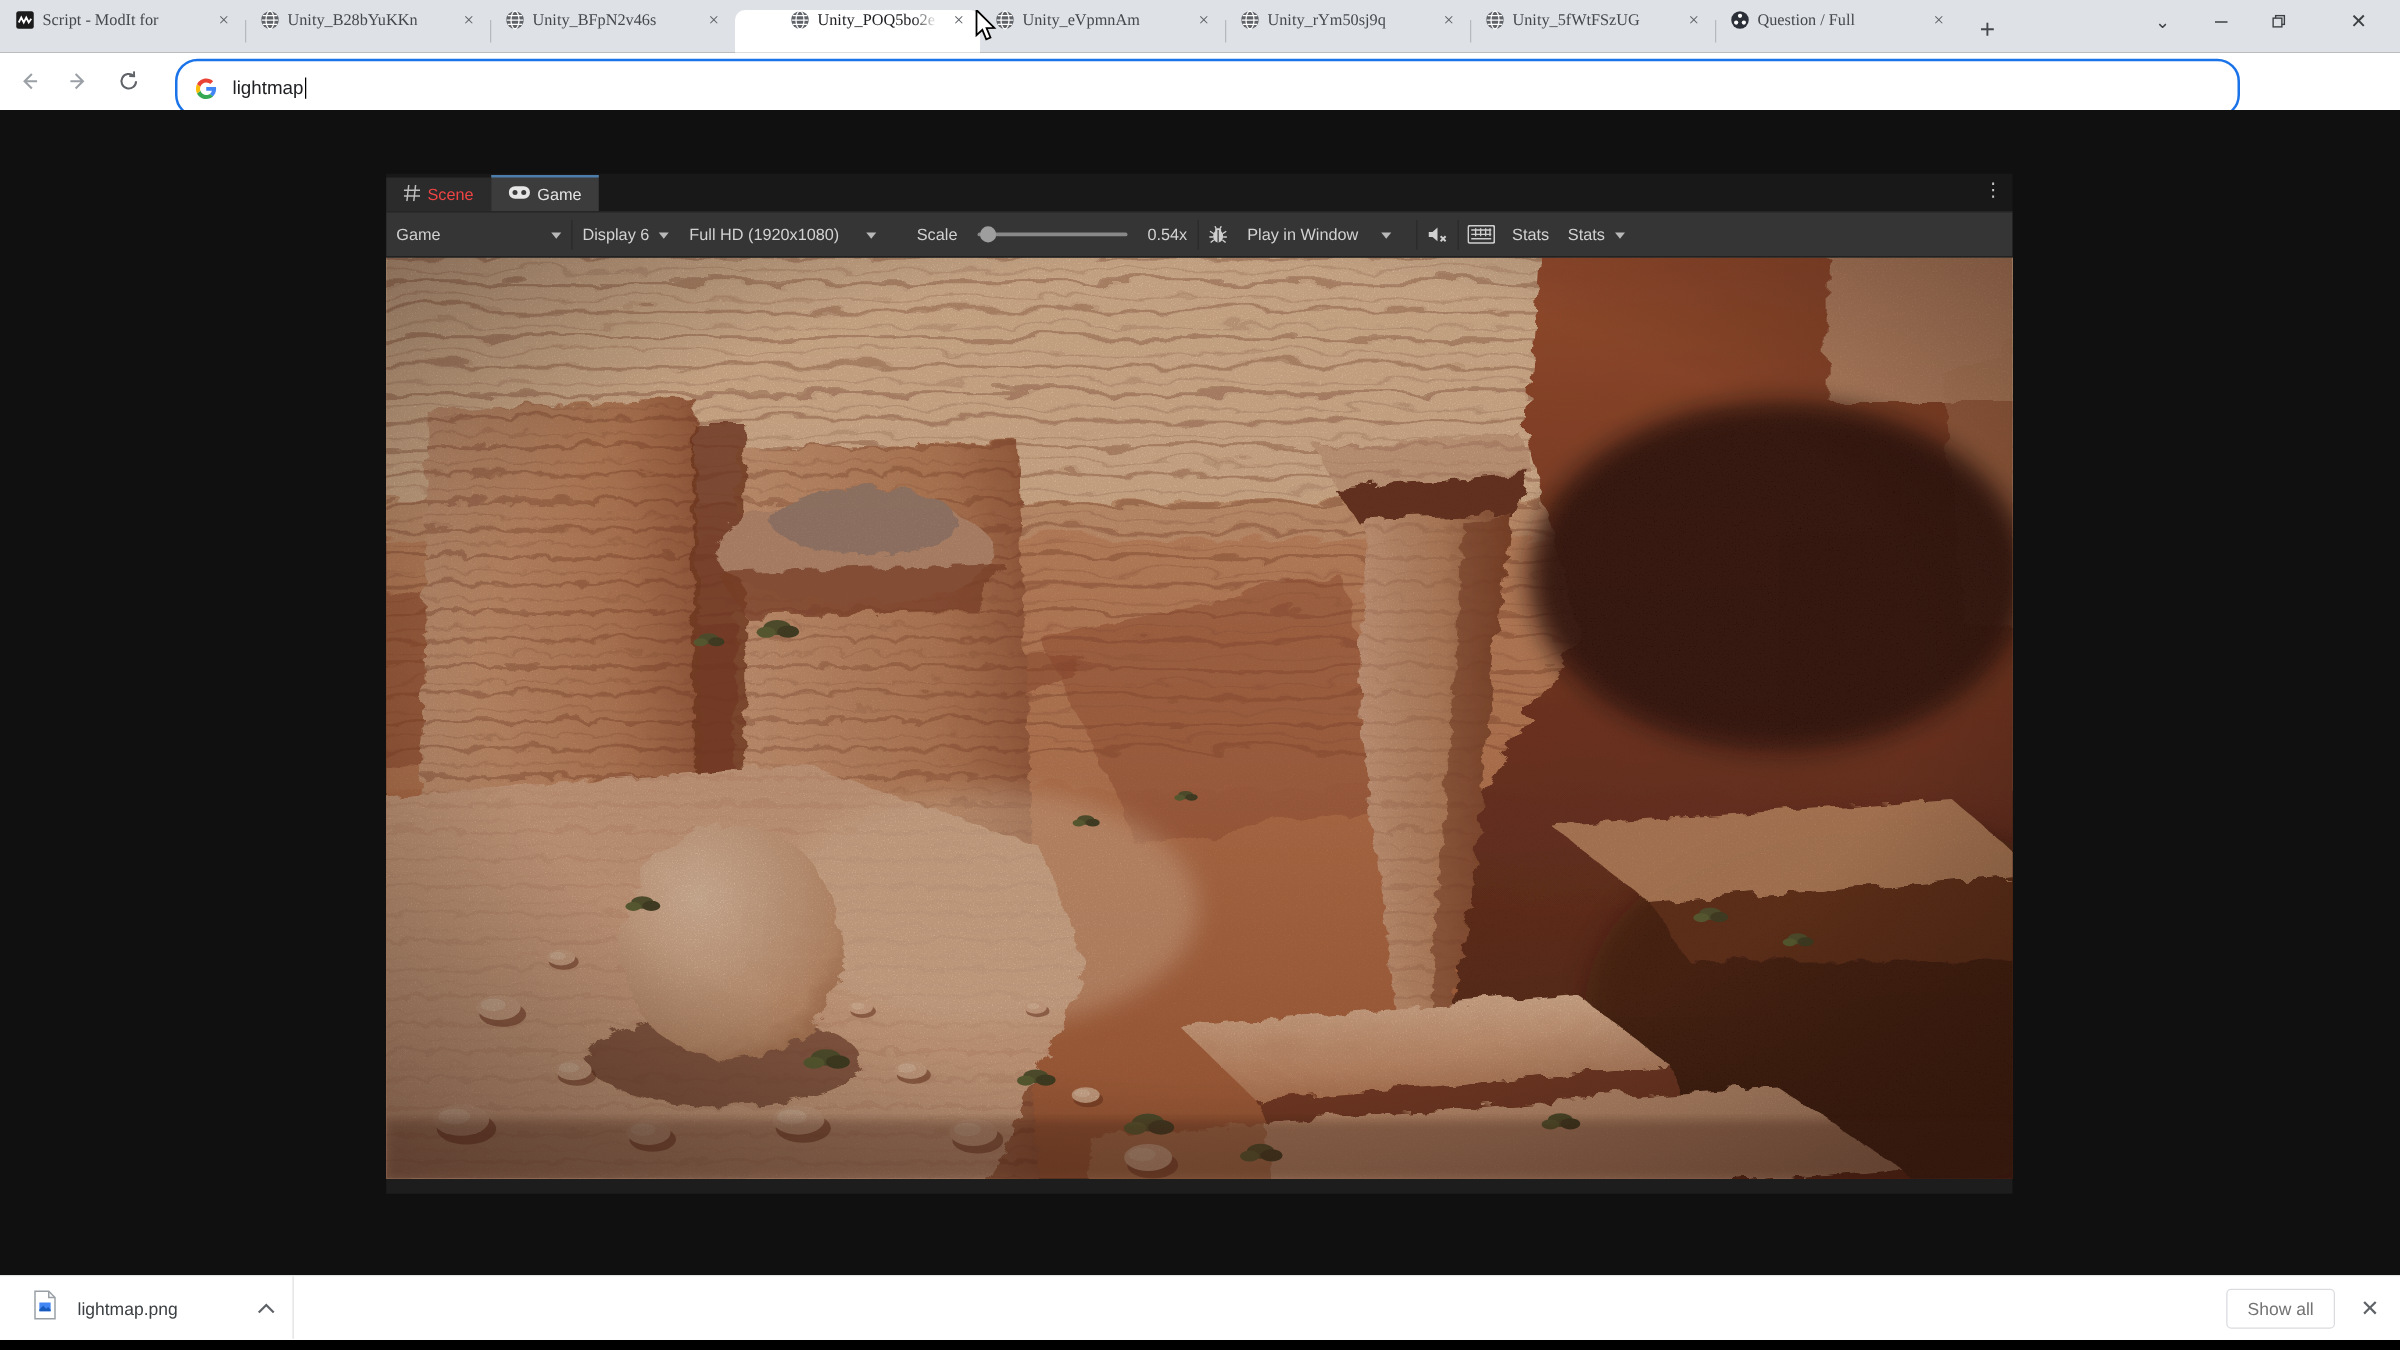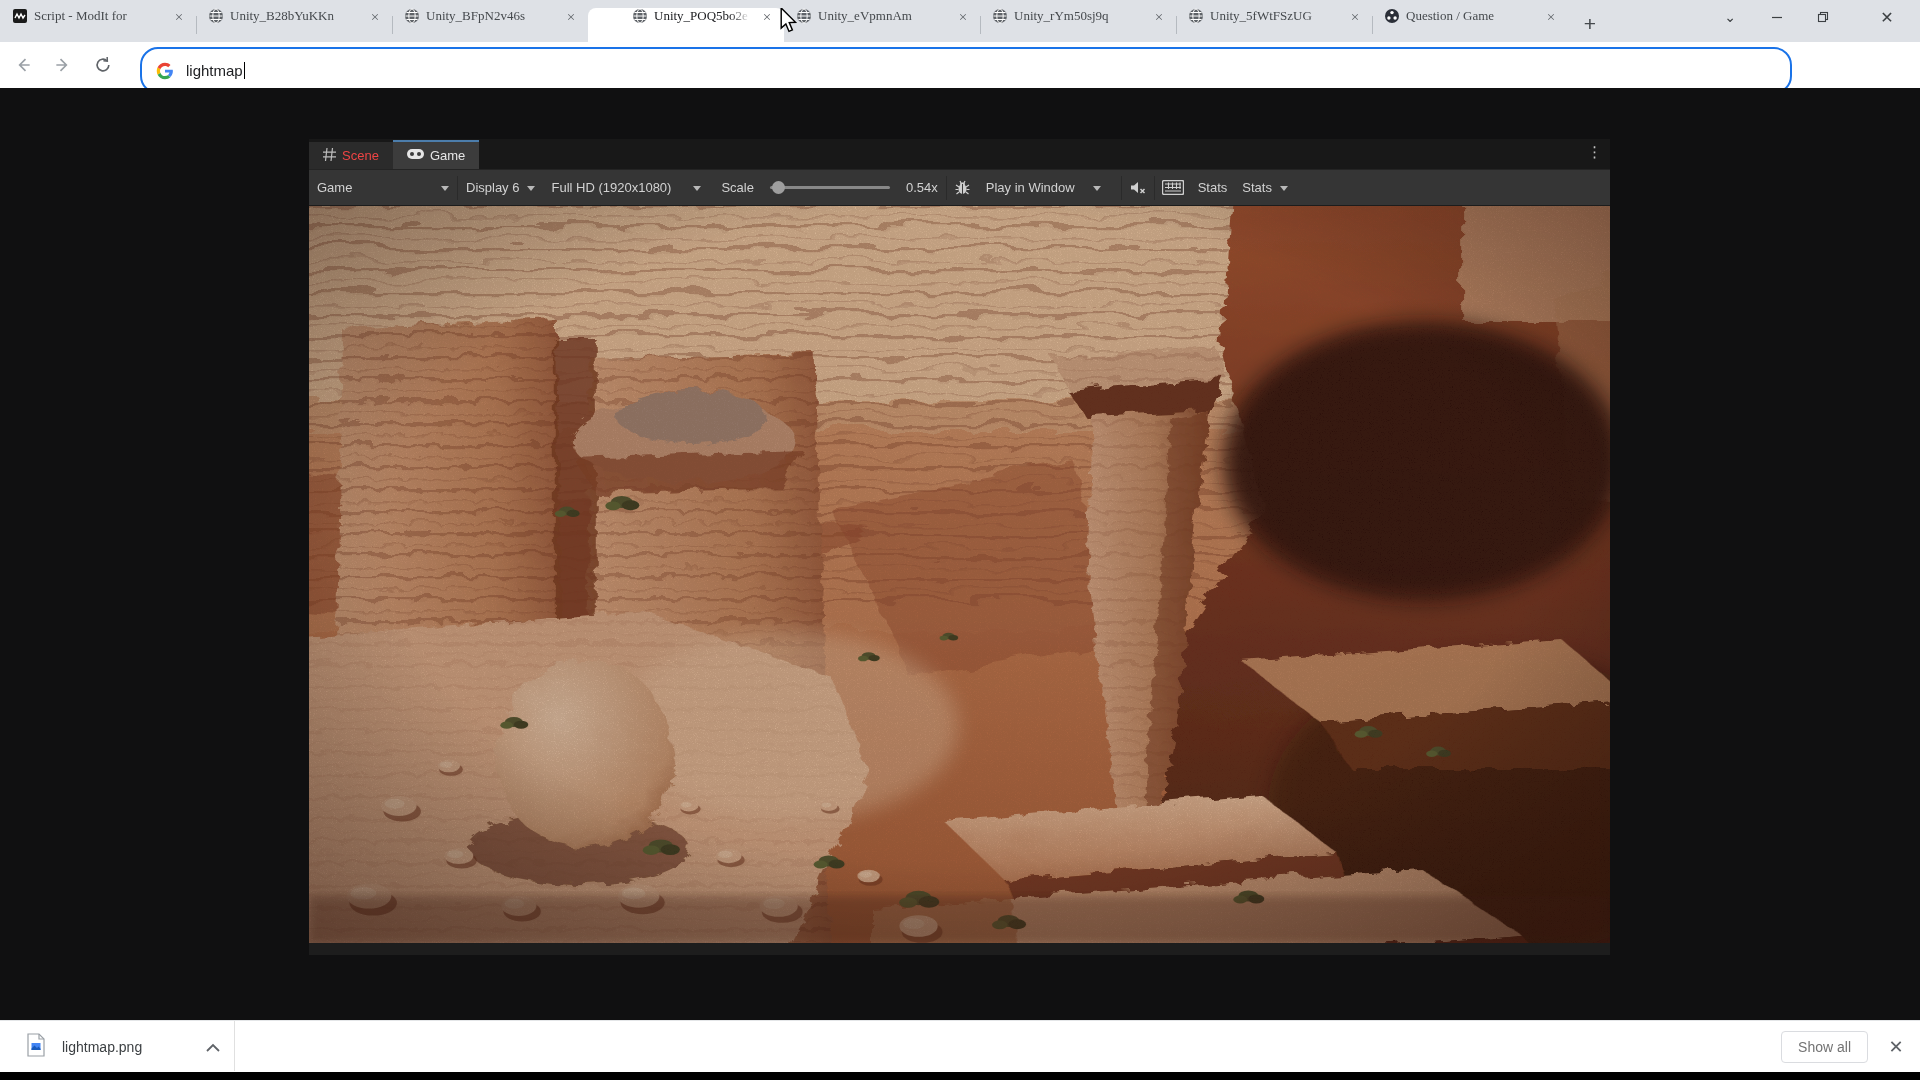--- a/index.html
+++ b/index.html
@@ -169,21 +169,21 @@
 
   <div class="tab sep">
     <span class="favicon">
       <svg viewBox="0 0 16 16">
           <circle cx="8" cy="8" r="7" fill="#2b2f38"></circle>
           <circle cx="8" cy="4.6" r="1.7" fill="#fff"></circle>
           <circle cx="4.9" cy="10" r="1.7" fill="#fff"></circle>
           <circle cx="11.1" cy="10" r="1.7" fill="#fff"></circle>
         </svg>
     </span>
-    <span class="title">Question / Game</span>
+    <span class="title">Question / Full</span>
     <span class="close">×</span>
   </div>
 
   <div class="newtab">+</div>
 
   <div class="winctl ctl-chevron">⌄</div>
   <div class="winctl ctl-min">
     <svg width="12" height="12" viewBox="0 0 12 12">
         <path d="M1 6.5 H11" stroke="#3c4043" stroke-width="1.2"></path>
       </svg>
@@ -284,21 +284,21 @@
       </div>
       <div class="usep"></div>
       <div class="udd">
         <span>Display 6</span>
           <span class="uarrow"></span>
       </div>
       <div class="udd">
         <span>Full HD (1920x1080)</span>
           <span class="uarrow" style="margin-left:14px;"></span>
       </div>
-      <div class="udd" style="margin-left:4px;">
+      <div class="udd" style="margin-left:16px;">
         <span>Scale</span>
         <span class="slider-track">
             <span class="slider-knob"></span>
           </span>
         <span>0.54x</span>
       </div>
       <div class="usep"></div>
       <div class="ubtn">
         <svg width="17" height="16" viewBox="0 0 17 16">
             <ellipse cx="8.5" cy="9" rx="4" ry="5" fill="#cfcfcf"></ellipse>

